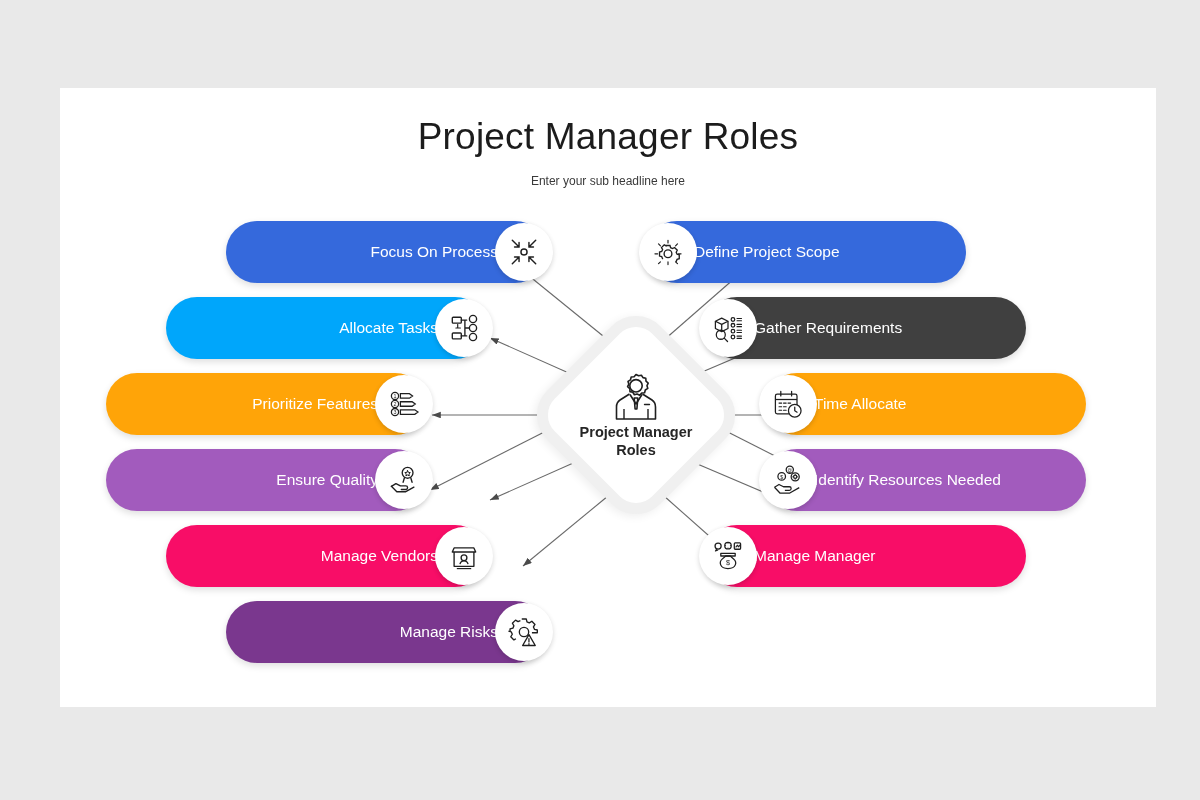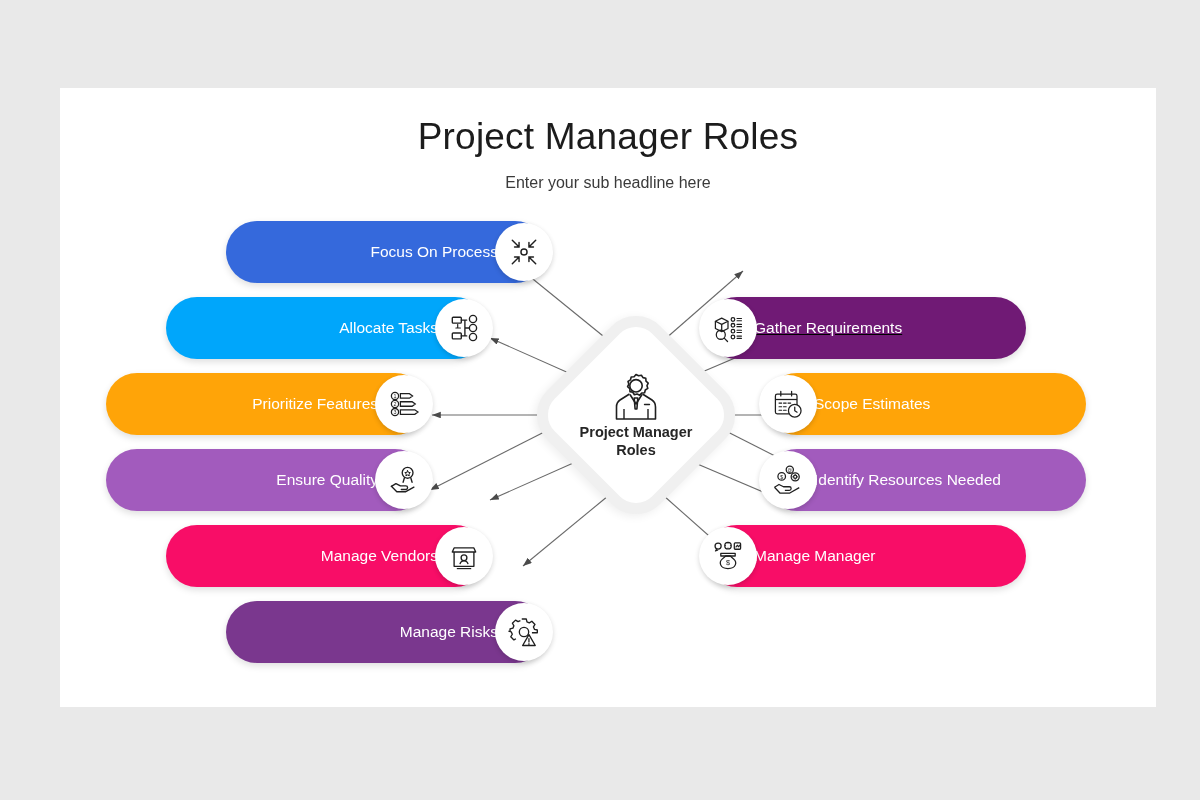--- a/index.html
+++ b/index.html
@@ -21,21 +21,21 @@
     text-align: center;
     font-size: 37px;
     font-weight: 400;
     color: #1c1c1c;
     letter-spacing: 0.2px;
   }
   #subtitle {
     position: absolute;
     left: 0; top: 86px; width: 100%;
     text-align: center;
-    font-size: 16px;
+    font-size: 12px;
     color: #3a3a3a;
   }
 
   
   #connectors {
     position: absolute; left: 0; top: 0;
     width: 1096px; height: 619px;
     pointer-events: none;
   }
 
@@ -212,40 +212,51 @@
         <path d="M17.5 5.5 h5 l0.8 3.2 2.6 1.1 2.8 -1.7 3.5 3.5 -1.7 2.8 1.1 2.6 3.2 0.8 v3 h-6"></path>
         <path d="M11 27.5 l-2.2 1.3 -3.5 -3.5 1.7 -2.8 -1.1 -2.6 -3.2 -0.8"></path>
         <path d="M4.5 19.5 v-3 l3.2 -0.8 1.1 -2.6 -1.7 -2.8 3.5 -3.5 2.8 1.7 2.6 -1.1"></path>
         <circle cx="20" cy="20" r="5.2"></circle>
         <path d="M25.5 23 l7 12 h-14 z"></path>
         <path d="M25.5 27.5 v3.5 M25.5 33 v0.8" stroke-width="1.4" stroke-linecap="round"></path>
       </svg>
     </span>
   </div>
 
-
-  <div class="pill right" style="left: 646px; top: 209px; width: 320px; background: #701a75; text-decoration: underline;">
+  <div class="pill right" style="left: 586px; top: 133px; width: 320px; background: rgb(53, 105, 220);">
+    <span class="pill-label">Define Project Scope</span>
+    <span class="badge" style="box-shadow: transparent 0px 0px 0px 0px, rgba(0, 0, 0, 0.16) 0px 2px 5px;">
+      <svg viewBox="0 0 40 40" fill="none" stroke="#1f1f1f" stroke-width="1.5" stroke-linecap="round">
+        <path d="M17.8 12.8 h4.4 l0.7 2.4 2.2 1 2.2 -1.2 3 3 -1.2 2.2 1 2.2 2.4 0.7 v4.4 l-2.4 0.7 -1 2.2"></path>
+        <path d="M14 27.4 l-1 -2.2 -2.4 -0.7 v-4.4 l2.4 -0.7 1 -2.2 -1.2 -2.2 3 -3 2.2 1.2"></path>
+        <circle cx="20" cy="22" r="4.3"></circle>
+        <path d="M20 7 v3 M9.5 11 l2.1 2.1 M30.5 11 l-2.1 2.1 M5.5 22 h3 M31.5 22 h3 M9.5 33 l2.1 -2.1 M30.5 33 l-2.1 -2.1 M20 34 v-3" stroke-width="1.3"></path>
+      </svg>
+    </span>
+  </div>
+
+  <div class="pill right" style="left: 646px; top: 209px; width: 320px; background: #404040;">
     <span class="pill-label">Gather Requirements</span>
     <span class="badge" style="box-shadow: transparent 0px 0px 0px 0px, rgba(0, 0, 0, 0.16) 0px 2px 5px;">
       <svg viewBox="0 0 40 40" fill="none" stroke="#1f1f1f" stroke-width="1.4" stroke-linejoin="round">
         <path d="M6 12.5 l7 -3.5 7 3.5 -7 3.5 z"></path>
         <path d="M6 12.5 v8 l7 3.5 v-8 M20 12.5 v8 l-7 3.5"></path>
         <circle cx="12" cy="27.5" r="5"></circle>
         <path d="M15.8 31.3 L19.5 35" stroke-linecap="round"></path>
         <circle cx="25.5" cy="10.5" r="2"></circle>
         <circle cx="25.5" cy="17" r="2"></circle>
         <circle cx="25.5" cy="23.5" r="2"></circle>
         <circle cx="25.5" cy="30" r="2"></circle>
         <path d="M30 9.5 h5 M30 12 h5 M30 16 h5 M30 18.5 h5 M30 22.5 h5 M30 25 h5 M30 29 h5 M30 31.5 h5" stroke-width="1.2" stroke-linecap="round"></path>
       </svg>
     </span>
   </div>
 
   <div class="pill right" style="left: 706px; top: 285px; width: 320px; background: rgb(255, 164, 8);">
-    <span class="pill-label">Scope Estimates</span>
+    <span class="pill-label">Time Allocate</span>
     <span class="badge" style="box-shadow: transparent 0px 0px 0px 0px, rgba(0, 0, 0, 0.16) 0px 2px 5px;">
       <svg viewBox="0 0 40 40" fill="none" stroke="#1f1f1f" stroke-width="1.4" stroke-linejoin="round">
         <rect x="6" y="9" width="24" height="22" rx="2"></rect>
         <path d="M6 15 h24"></path>
         <path d="M12 6 v5 M24 6 v5" stroke-linecap="round"></path>
         <path d="M10 19 h3 M15 19 h3 M20 19 h3 M10 23 h3 M15 23 h3 M10 27 h3 M15 27 h3" stroke-width="1.2" stroke-linecap="round"></path>
         <circle cx="27.5" cy="27.5" r="7" fill="#fff"></circle>
         <path d="M27.5 23.5 v4 l2.6 1.6" stroke-linecap="round"></path>
       </svg>
     </span>

